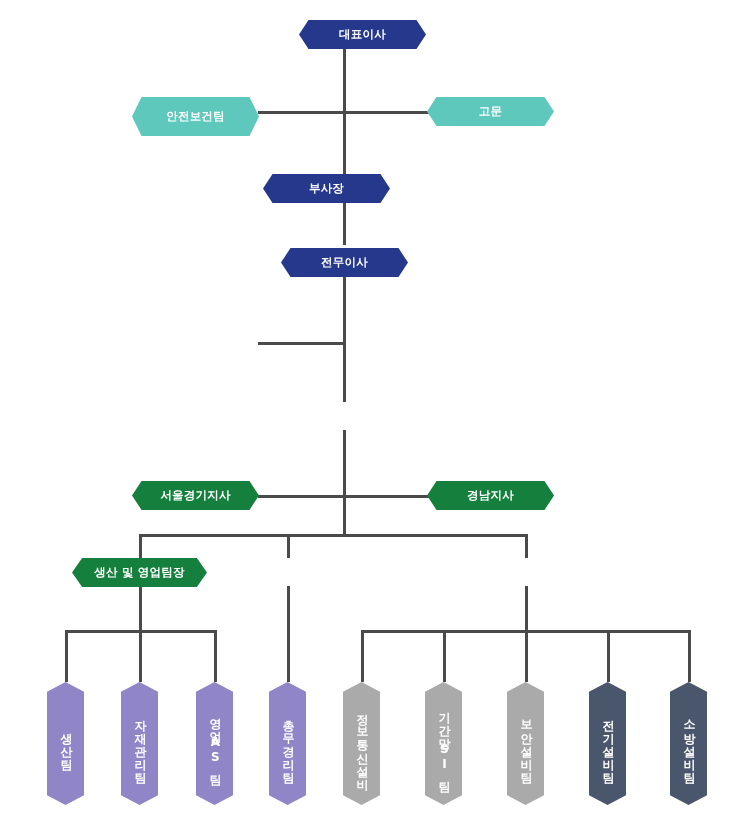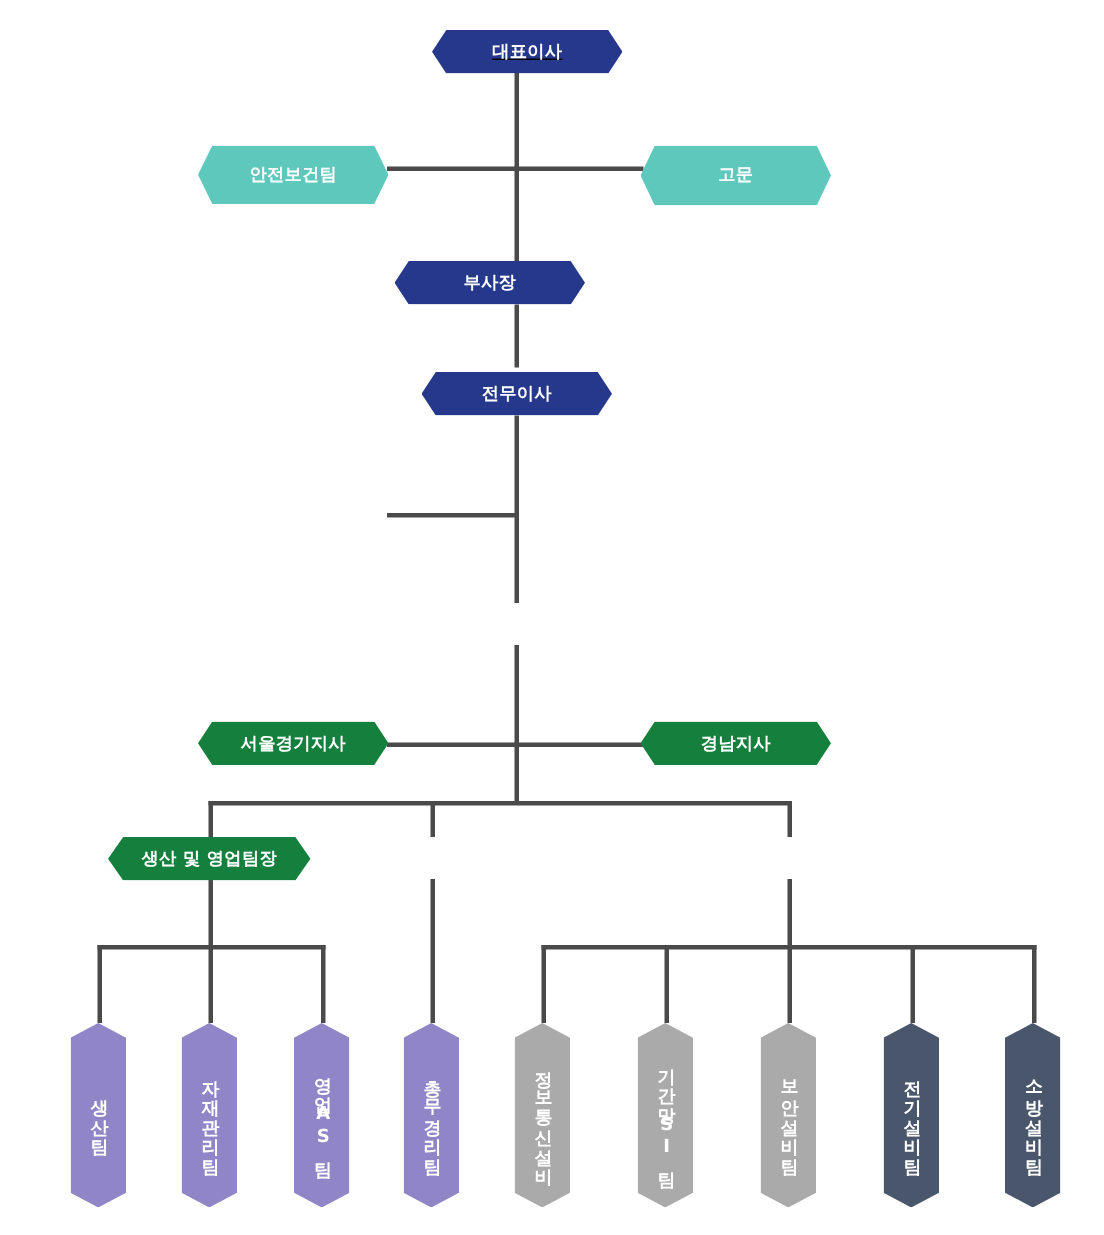--- a/index.html
+++ b/index.html
@@ -90,28 +90,28 @@
   <div class="line v" style="left:287px;top:586px;height:96px;"></div>
 
   <div class="line v" style="left:525px;top:586px;height:44px;"></div>
   <div class="line h" style="left:361px;top:630px;width:330px;"></div>
   <div class="line v" style="left:361px;top:630px;height:52px;"></div>
   <div class="line v" style="left:443px;top:630px;height:52px;"></div>
   <div class="line v" style="left:525px;top:630px;height:52px;"></div>
   <div class="line v" style="left:607px;top:630px;height:52px;"></div>
   <div class="line v" style="left:688px;top:630px;height:52px;"></div>
 
-  <div class="hexnode c-navy" style="left:288px;top:20px;width:127px;height:29px;text-decoration:underline;">
+  <div class="hexnode c-navy" style="left:299px;top:20px;width:127px;height:29px;">
     <span class="lbl">대표이사</span>
   </div>
 
   <div class="hexnode c-teal" style="left:132px;top:97px;width:127px;height:39px;">
     <span class="lbl">안전보건팀</span>
   </div>
-  <div class="hexnode c-teal" style="left:427px;top:97px;width:127px;height:40px;">
+  <div class="hexnode c-teal" style="left:427px;top:97px;width:127px;height:29px;">
     <span class="lbl">고문</span>
   </div>
 
   <div class="hexnode c-navy" style="left:263px;top:174px;width:127px;height:29px;align-items:center;">
     <span class="lbl">부사장</span>
   </div>
 
   <div class="hexnode c-navy" style="left:281px;top:248px;width:127px;height:29px;">
     <span class="lbl">전무이사</span>
   </div>

